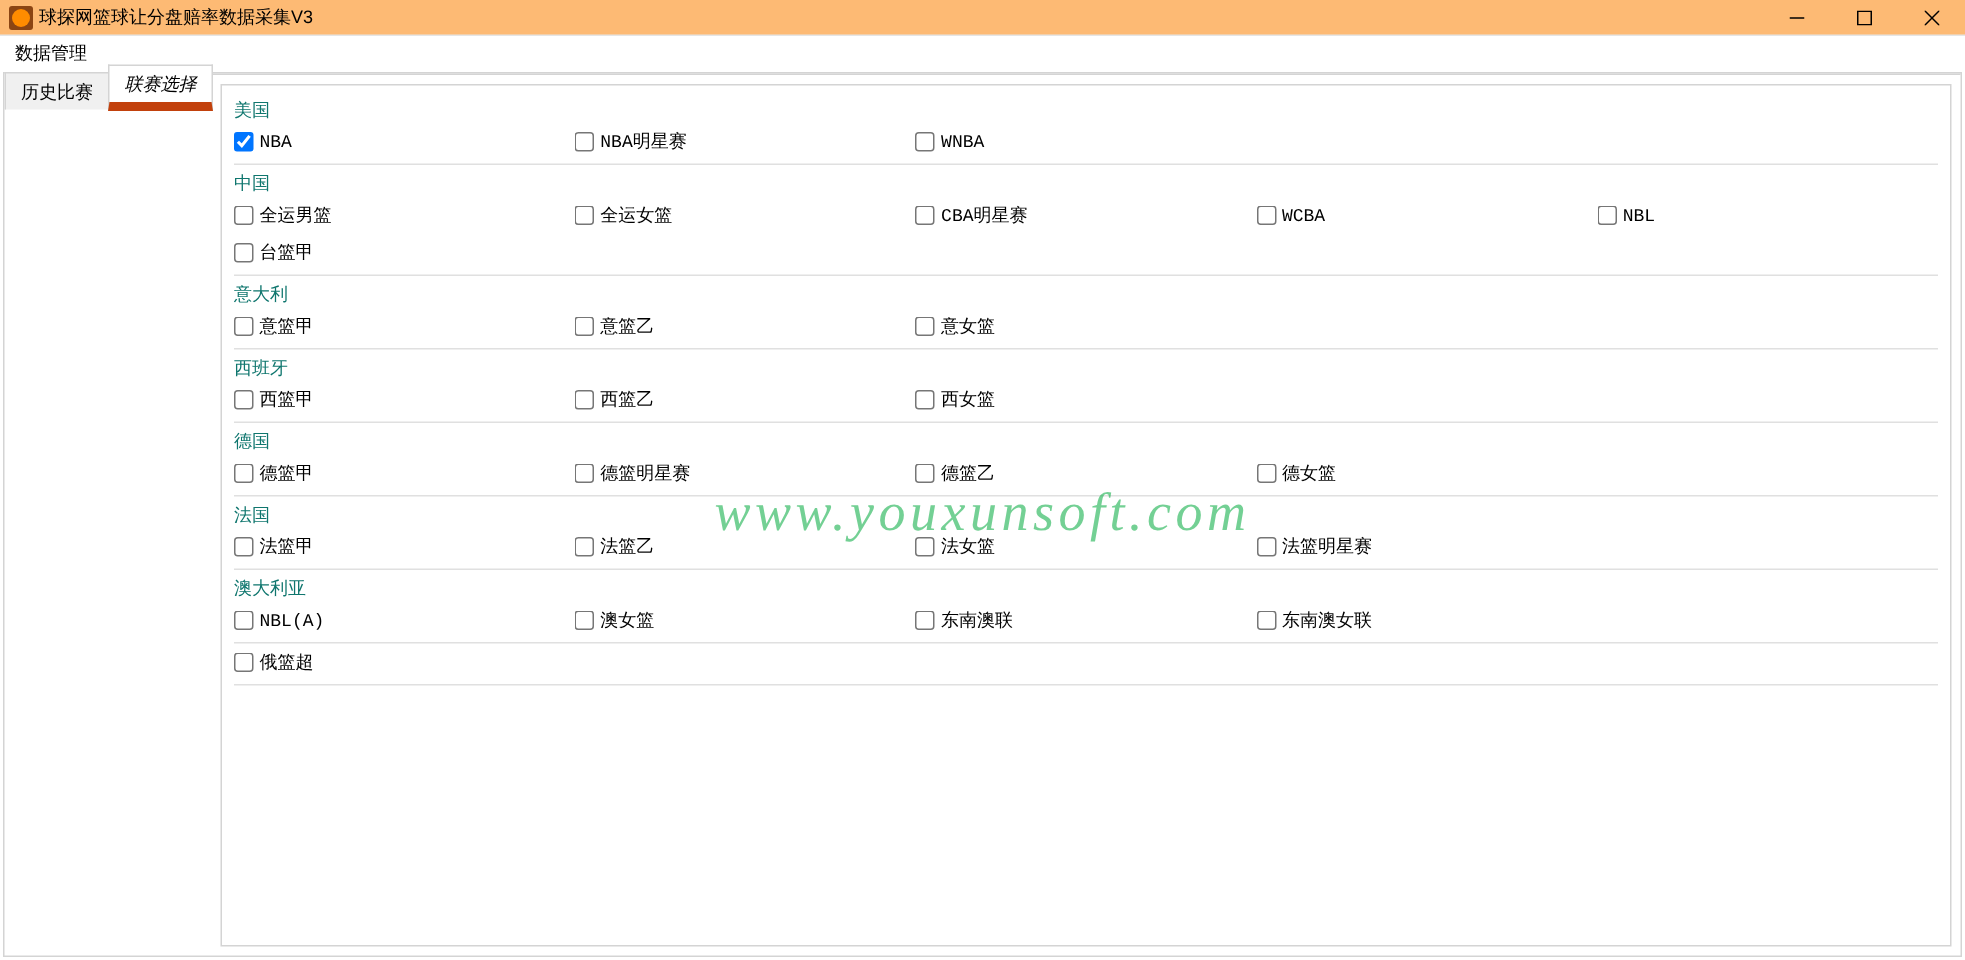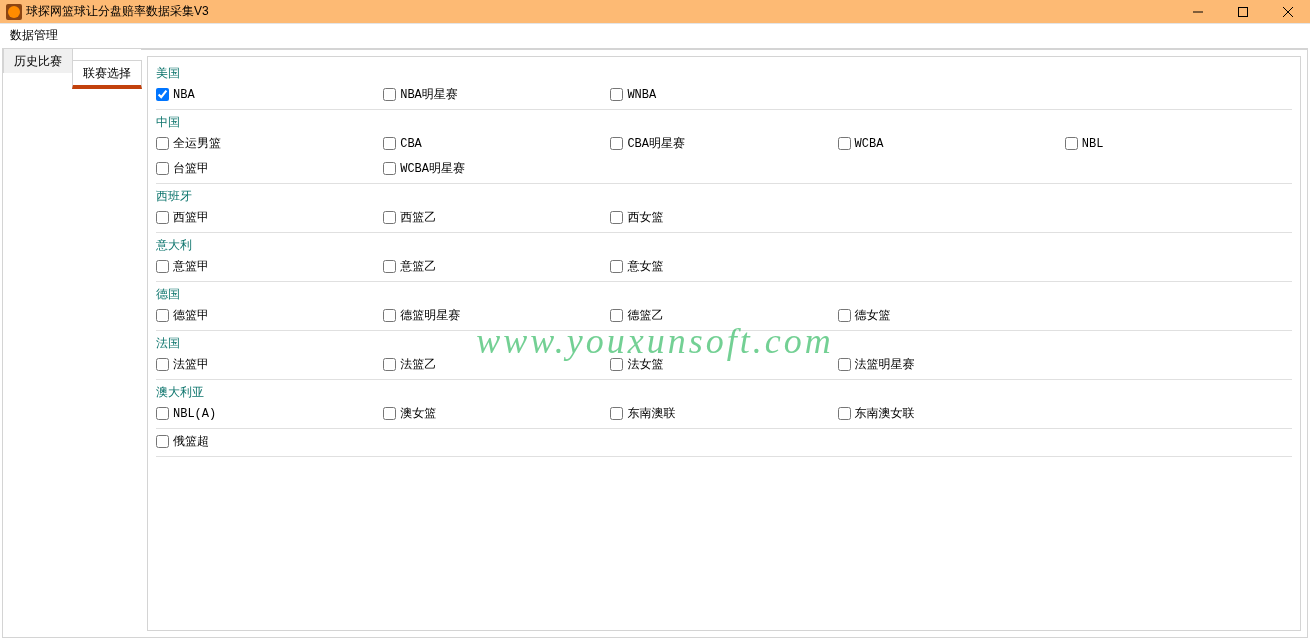--- a/index.html
+++ b/index.html
@@ -9,21 +9,21 @@
 .titlebar-icon::after { content: ''; position: absolute; inset: 2px; background: #FF8C00; border-radius: 50%; }
 .titlebar-title { flex: 1; font-size: 12px; color: #000; }
 .window-controls { display: flex; }
 .window-btn { width: 45px; height: 24px; display: flex; align-items: center; justify-content: center; cursor: default; }
 .window-btn svg { width: 10px; height: 10px; }
 .menubar { height: 22px; display: flex; align-items: center; padding-left: 4px; background: #fff; }
 .menu-item { padding: 2px 6px; font-size: 12px; }
 .tabs-container { border: 1px solid #d4d4d4; margin: 2px; height: calc(640px - 50px); display: flex; flex-direction: row; }
 .tab-strip { display: flex; background: #fff; height: 24px; align-items: flex-end; }
 .tab { padding: 4px 10px 3px 10px; font-size: 12px; border: 1px solid #d4d4d4; border-bottom: none; background: #f0f0f0; margin-right: -1px; }
-.tab.active { background: #fff; border-bottom: 4px solid #c2410c; position: relative; top: 16px; z-index: 2; }
+.tab.active { background: #fff; border-bottom: 6px solid #c2410c; position: relative; top: 1px; z-index: 2; font-style: italic; }
 .tab-content { flex: 1; border-top: 1px solid #d4d4d4; padding: 6px; display: flex; flex-direction: column; overflow: hidden; }
 .select-all-row { text-align: center; padding: 2px 0 6px 0; }
 .select-all-label { color: #d00; margin-left: 3px; }
 .groups-panel { flex: 1; border: 1px solid #d4d4d4; overflow-y: scroll; padding: 4px 8px; }
 .group { border-bottom: 1px solid #e0e0e0; padding: 4px 0 6px 0; }
 .group-name { font-size: 12px; color: #0f766e; margin-bottom: 4px; }
 .leagues-row { display: grid; grid-template-columns: repeat(5, 1fr); row-gap: 8px; }
 .league-item { display: flex; align-items: center; }
 .league-item input { margin-right: 4px; }
 .league-label { font-family: SimSun, "Courier New", monospace; font-size: 12px; }
@@ -90,75 +90,71 @@
         </div>
         <div class="group">
           <div class="group-name">中国</div>
           <div class="leagues-row">
             <label class="league-item">
               <input type="checkbox" style="">
               <span class="league-label">全运男篮</span>
             </label>
             <label class="league-item">
               <input type="checkbox" style="">
-              <span class="league-label">CBA</span>
+              <span class="league-label">全运女篮</span>
             </label>
             <label class="league-item">
               <input type="checkbox" style="">
               <span class="league-label">CBA明星赛</span>
             </label>
             <label class="league-item">
               <input type="checkbox" style="">
               <span class="league-label">WCBA</span>
             </label>
             <label class="league-item">
               <input type="checkbox" style="">
               <span class="league-label">NBL</span>
             </label>
             <label class="league-item">
               <input type="checkbox" style="">
               <span class="league-label">台篮甲</span>
             </label>
-            <label class="league-item">
-              <input type="checkbox" style="">
-              <span class="league-label">WCBA明星赛</span>
+          </div>
+        </div>
+        <div class="group">
+          <div class="group-name">意大利</div>
+          <div class="leagues-row">
+            <label class="league-item">
+              <input type="checkbox" style="">
+              <span class="league-label">意篮甲</span>
+            </label>
+            <label class="league-item">
+              <input type="checkbox" style="">
+              <span class="league-label">意篮乙</span>
+            </label>
+            <label class="league-item">
+              <input type="checkbox" style="">
+              <span class="league-label">意女篮</span>
             </label>
           </div>
         </div>
         <div class="group">
           <div class="group-name">西班牙</div>
           <div class="leagues-row">
             <label class="league-item">
               <input type="checkbox" style="">
               <span class="league-label">西篮甲</span>
             </label>
             <label class="league-item">
               <input type="checkbox" style="">
               <span class="league-label">西篮乙</span>
             </label>
             <label class="league-item">
               <input type="checkbox" style="">
               <span class="league-label">西女篮</span>
-            </label>
-          </div>
-        </div>
-        <div class="group">
-          <div class="group-name">意大利</div>
-          <div class="leagues-row">
-            <label class="league-item">
-              <input type="checkbox" style="">
-              <span class="league-label">意篮甲</span>
-            </label>
-            <label class="league-item">
-              <input type="checkbox" style="">
-              <span class="league-label">意篮乙</span>
-            </label>
-            <label class="league-item">
-              <input type="checkbox" style="">
-              <span class="league-label">意女篮</span>
             </label>
           </div>
         </div>
         <div class="group">
           <div class="group-name">德国</div>
           <div class="leagues-row">
             <label class="league-item">
               <input type="checkbox" style="">
               <span class="league-label">德篮甲</span>
             </label>

